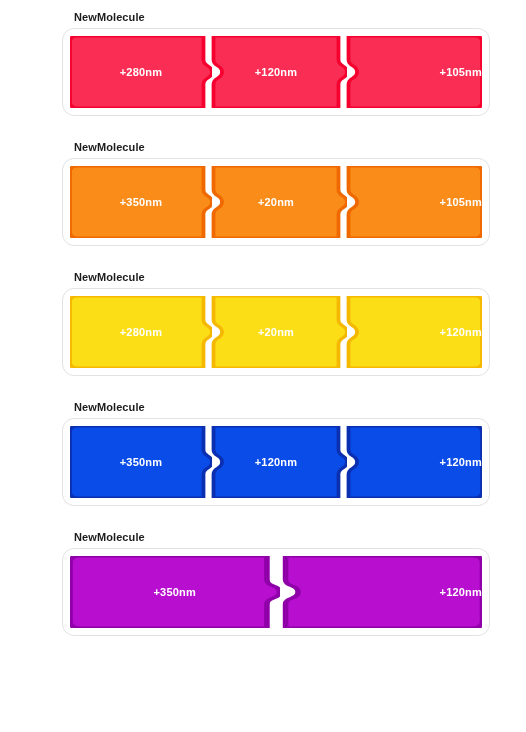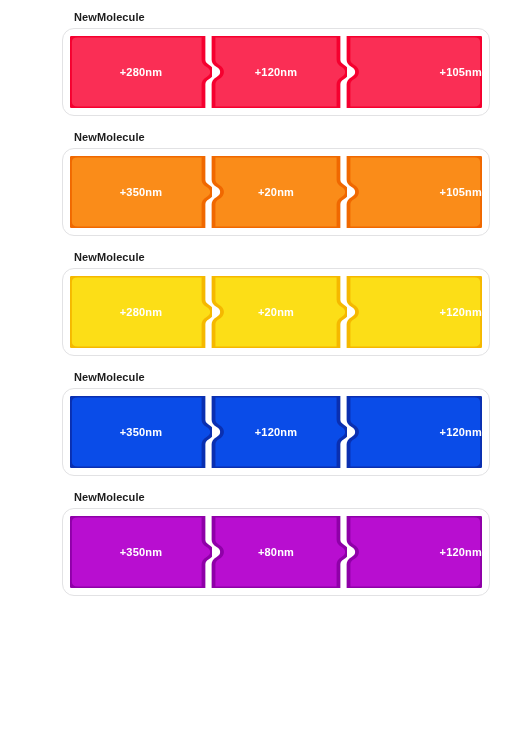--- a/index.html
+++ b/index.html
@@ -10,21 +10,21 @@
     font-family: "Liberation Sans", sans-serif;
     overflow: hidden;
   }
   #page {
     width: 526px;
     height: 732px;
     position: relative;
     padding: 10px 36px 0 62px;
   }
   .molecule-block {
-    margin-bottom: 14px;
+    margin-bottom: 24px;
   }
   .molecule-label {
     font-size: 11px;
     font-weight: bold;
     color: #1c1c1c;
     letter-spacing: 0.1px;
     padding-left: 12px;
     margin-bottom: 4px;
     line-height: 14px;
   }
@@ -177,26 +177,20 @@
     <div class="molecule-block">
       <div class="molecule-label">NewMolecule</div>
       <div class="card">
         <div class="bar">
           <div class="seg seg-left">
             <svg class="seg-svg" viewBox="0 0 150 98" preserveAspectRatio="none">
               <path d="M 8 0 L 141 0 L 141 32.34 C 141 42.14 150 39.2 150 49 C 150 58.80000000000001 141 55.860000000000014 141 65.66000000000001 L 141 98 L 8 98 Q 0 98 0 90 L 0 8 Q 0 0 8 0 Z" fill="#b80ed0" stroke="#8f00a8" stroke-width="4" stroke-linejoin="round"></path>
             </svg>
             <span class="seg-label">+350nm</span>
           </div>
-          <div class="seg seg-mid">
-            <svg class="seg-svg" viewBox="0 0 150 98" preserveAspectRatio="none">
-              <path d="M 9 0 L 141 0 L 141 32.34 C 141 42.14 150 39.2 150 49 C 150 58.80000000000001 141 55.860000000000014 141 65.66000000000001 L 141 98 L 9 98 L 9 65.66000000000001 C 9 55.860000000000014 18 58.80000000000001 18 49 C 18 39.2 9 42.14 9 32.34 Z" fill="#b80ed0" stroke="#8f00a8" stroke-width="4" stroke-linejoin="round"></path>
-            </svg>
-            <span class="seg-label">+80nm</span>
-          </div>
           <div class="seg seg-right">
             <svg class="seg-svg" viewBox="0 0 150 98" preserveAspectRatio="none">
               <path d="M 9 0 L 142 0 Q 150 0 150 8 L 150 90 Q 150 98 142 98 L 9 98 L 9 65.66000000000001 C 9 55.860000000000014 18 58.80000000000001 18 49 C 18 39.2 9 42.14 9 32.34 Z" fill="#b80ed0" stroke="#8f00a8" stroke-width="4" stroke-linejoin="round"></path>
             </svg>
             <span class="seg-label">+120nm</span>
           </div>
         </div>
       </div>
     </div>
   </div>

